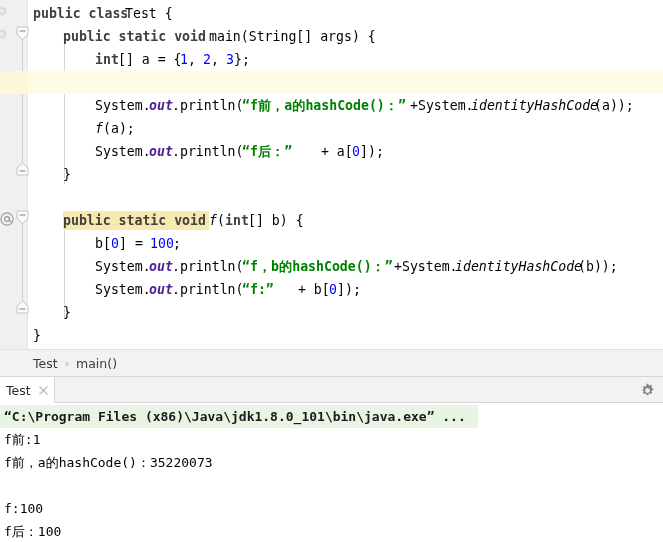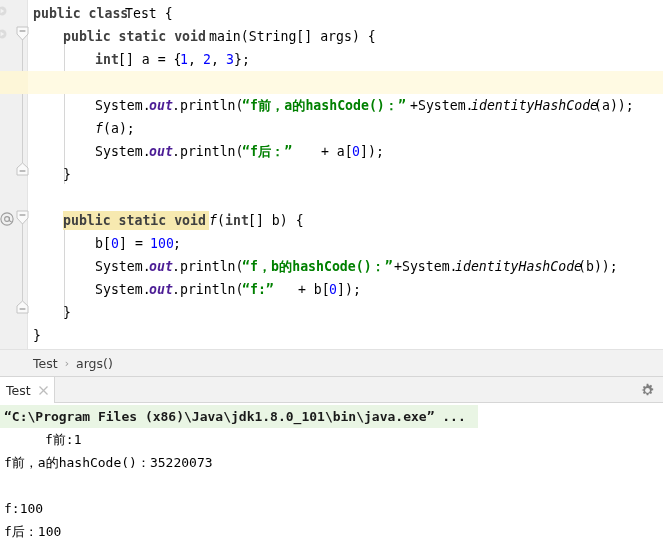--- a/index.html
+++ b/index.html
@@ -308,21 +308,21 @@
         <div class="indent-guide" style="left: 64px; top: 224px; height: 94px;"></div>
       </div>
     <div class="code" id="code-lines"><div class="line" style="top: 2px;"><span class="txt kw" style="left: 33px;">public class </span><span class="txt plain" style="left: 125px;">Test {</span></div><div class="line" style="top: 25px;"><span class="txt kw" style="left: 63px;">public static void </span><span class="txt plain" style="left: 209px;">main(String[] args) {</span></div><div class="line" style="top: 48px;"><span class="txt kw" style="left: 95px;">int</span><span class="txt plain" style="left: 118px;">[] a = {</span><span class="txt num" style="left: 180px;">1</span><span class="txt plain" style="left: 188px;">, </span><span class="txt num" style="left: 203px;">2</span><span class="txt plain" style="left: 211px;">, </span><span class="txt num" style="left: 226px;">3</span><span class="txt plain" style="left: 234px;">};</span></div><div class="line" style="top: 71px;"><span class="txt plain" style="left: 95px;">System.</span><span class="txt fld" style="left: 149px;">out</span><span class="txt plain" style="left: 172px;">.println(</span><span class="txt str" style="left: 242px;">“f前:”</span><span class="txt plain" style="left: 305px;"> + a[</span><span class="txt num" style="left: 344px;">0</span><span class="txt plain" style="left: 352px;">]);</span><span class="caret" style="left: 375px; top: 3px;"></span></div><div class="line" style="top: 94px;"><span class="txt plain" style="left: 95px;">System.</span><span class="txt fld" style="left: 149px;">out</span><span class="txt plain" style="left: 172px;">.println(</span><span class="txt str" style="left: 242px;">“f前，a的hashCode()：”</span><span class="txt plain" style="left: 410px;">+System.</span><span class="txt sm" style="left: 471px;">identityHashCode</span><span class="txt plain" style="left: 594px;">(a));</span></div><div class="line" style="top: 117px;"><span class="txt mth" style="left: 95px;">f</span><span class="txt plain" style="left: 103px;">(a);</span></div><div class="line" style="top: 140px;"><span class="txt plain" style="left: 95px;">System.</span><span class="txt fld" style="left: 149px;">out</span><span class="txt plain" style="left: 172px;">.println(</span><span class="txt str" style="left: 242px;">“f后：”</span><span class="txt plain" style="left: 313px;"> + a[</span><span class="txt num" style="left: 352px;">0</span><span class="txt plain" style="left: 360px;">]);</span></div><div class="line" style="top: 163px;"><span class="txt plain" style="left: 63px;">}</span></div><div class="line" style="top: 186px;"></div><div class="line" style="top: 209px;"><span class="word-hl" style="left: 63px; width: 146px; top: 2px;"></span><span class="txt kw" style="left: 63px;">public static void </span><span class="txt mth" style="left: 209px;">f</span><span class="txt plain" style="left: 217px;">(</span><span class="txt kw" style="left: 225px;">int</span><span class="txt plain" style="left: 248px;">[] b) {</span></div><div class="line" style="top: 232px;"><span class="txt plain" style="left: 95px;">b[</span><span class="txt num" style="left: 111px;">0</span><span class="txt plain" style="left: 119px;">] = </span><span class="txt num" style="left: 150px;">100</span><span class="txt plain" style="left: 173px;">;</span></div><div class="line" style="top: 255px;"><span class="txt plain" style="left: 95px;">System.</span><span class="txt fld" style="left: 149px;">out</span><span class="txt plain" style="left: 172px;">.println(</span><span class="txt str" style="left: 242px;">“f，b的hashCode()：”</span><span class="txt plain" style="left: 394px;">+System.</span><span class="txt sm" style="left: 455px;">identityHashCode</span><span class="txt plain" style="left: 578px;">(b));</span></div><div class="line" style="top: 278px;"><span class="txt plain" style="left: 95px;">System.</span><span class="txt fld" style="left: 149px;">out</span><span class="txt plain" style="left: 172px;">.println(</span><span class="txt str" style="left: 242px;">“f:”</span><span class="txt plain" style="left: 290px;"> + b[</span><span class="txt num" style="left: 329px;">0</span><span class="txt plain" style="left: 337px;">]);</span></div><div class="line" style="top: 301px;"><span class="txt plain" style="left: 63px;">}</span></div><div class="line" style="top: 324px;"><span class="txt plain" style="left: 33px;">}</span></div></div>
   <div class="caret-row-gutter" style="top: 71px;"></div>
       <div class="caret-row" style="top: 71px;"></div>
     </div>
 
   <div class="breadcrumb">
     <span class="crumb">Test</span>
     <span class="crumb-sep">›</span>
-    <span class="crumb">args()</span>
+    <span class="crumb">main()</span>
   </div>
 
   <div class="run-window">
     <div class="run-tabbar">
       <div class="run-tab" id="run-tab" style="width: 55px;">
         <span class="run-tab-label">Test</span>
         <span class="tab-close">
           <svg viewBox="0 0 11 11" width="11" height="11">
             <line x1="1.5" y1="1.5" x2="9.5" y2="9.5" stroke="#6e6e6e" stroke-width="1.3"></line>
             <line x1="9.5" y1="1.5" x2="1.5" y2="9.5" stroke="#6e6e6e" stroke-width="1.3"></line>
@@ -332,20 +332,20 @@
       <div class="gear">
         <svg viewBox="0 0 16 16" width="15" height="15">
           <path d="M8 5.2a2.8 2.8 0 1 0 0 5.6 2.8 2.8 0 0 0 0-5.6zm0 1.4a1.4 1.4 0 1 1 0 2.8 1.4 1.4 0 0 1 0-2.8z" fill="#4a4a4a"></path>
           <path d="M7.1 0.8h1.8l0.25 1.6 1.2 0.5 1.3-0.95 1.27 1.27-0.95 1.3 0.5 1.2 1.6 0.25v1.8l-1.6 0.25-0.5 1.2 0.95 1.3-1.27 1.27-1.3-0.95-1.2 0.5-0.25 1.6H7.1l-0.25-1.6-1.2-0.5-1.3 0.95-1.27-1.27 0.95-1.3-0.5-1.2-1.6-0.25V7.1l1.6-0.25 0.5-1.2-0.95-1.3 1.27-1.27 1.3 0.95 1.2-0.5z" fill="#4a4a4a" opacity="0.95"></path>
           <circle cx="8" cy="8" r="2.6" fill="#f2f2f2"></circle>
         </svg>
       </div>
     </div>
     <div class="console" id="console-out">
         <div class="console-line cmd" style="top: 2px; width: 478px;">“C:\Program Files (x86)\Java\jdk1.8.0_101\bin\java.exe” ...</div>
-        <div class="console-line" style="top: 25px; margin-left: 41px;">f前:1</div>
+        <div class="console-line" style="top: 25px;">f前:1</div>
         <div class="console-line" style="top: 48px;">f前，a的hashCode()：35220073</div>
         <div class="console-line" style="top: 94px;">f:100</div>
         <div class="console-line" style="top: 117px;">f后：100</div>
       </div>
   </div>
 
 </div>
 
 </body></html>

